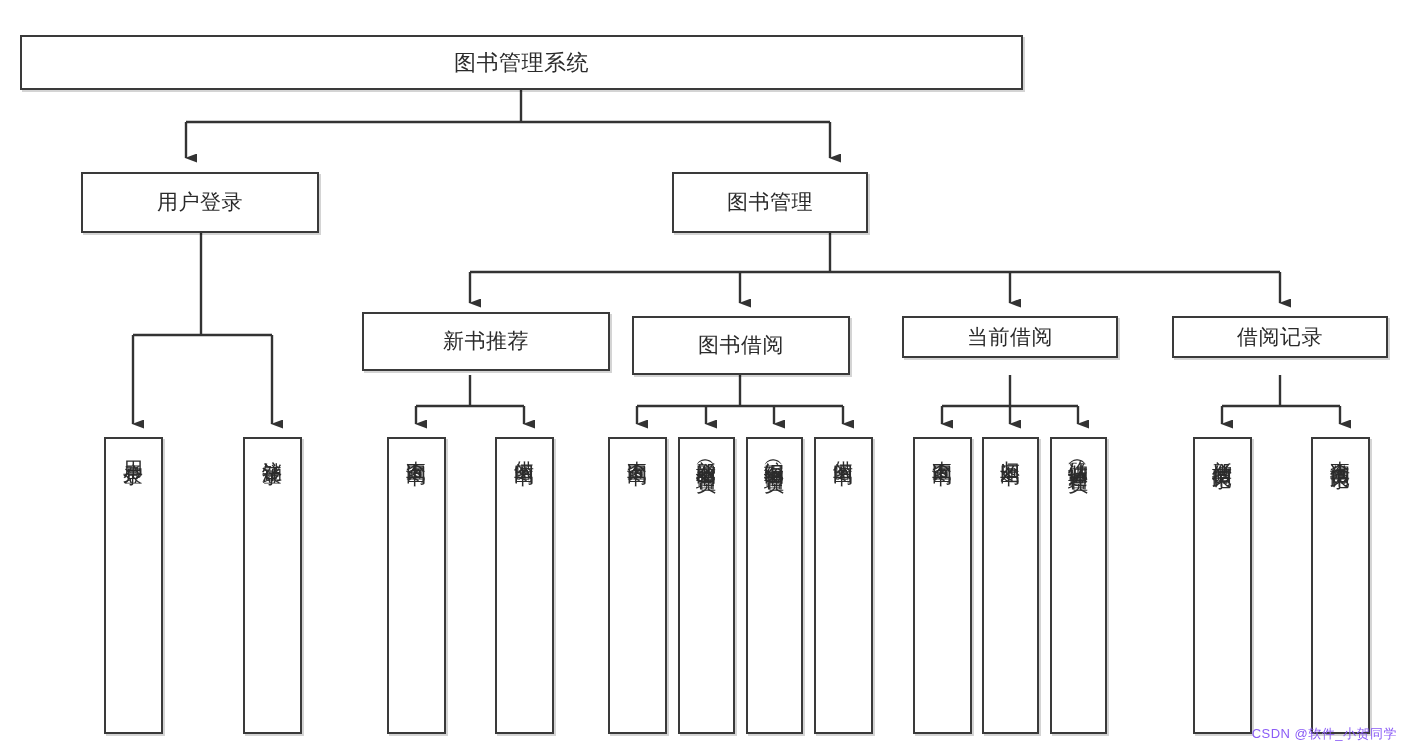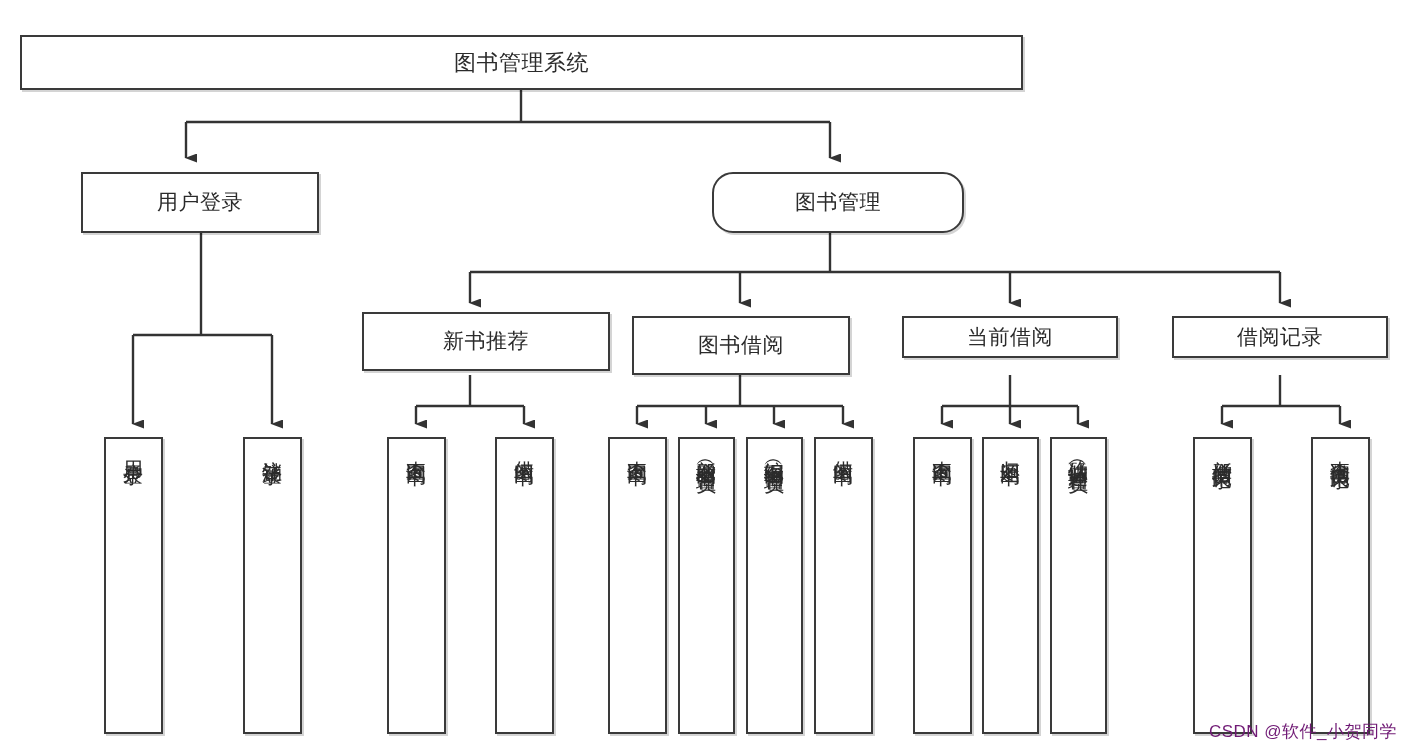--- a/index.html
+++ b/index.html
@@ -61,22 +61,22 @@
     line-height: 1;
     white-space: nowrap;
   }
   .node.vert.tall .label {
     font-size: 20px;
   }
   #watermark {
     position: absolute;
     right: 8px;
     bottom: 4px;
-    font-size: 17px;
-    color: #701a75;
+    font-size: 13px;
+    color: #8b5cf6;
     letter-spacing: 0.5px;
     white-space: nowrap;
     pointer-events: none;
   }
 </style>
 </head>
 <body>
 
 <div id="canvas">
 
@@ -131,21 +131,21 @@
   </svg>
 
   <div class="node root horiz" style="left:20px; top:13px; width:1003px; height:55px;margin-top:22px;">
     <span class="label">图书管理系统</span>
   </div>
 
   <div class="node horiz" style="left:81px; top:172px; width:238px; height:61px;">
     <span class="label">用户登录</span>
   </div>
 
-  <div class="node horiz" style="left:712px; top:172px; width:252px; height:61px;border-radius:21px;">
+  <div class="node horiz" style="left:672px; top:172px; width:196px; height:61px;">
     <span class="label">图书管理</span>
   </div>
 
   <div class="node horiz" style="left:362px; top:312px; width:248px; height:59px;">
     <span class="label">新书推荐</span>
   </div>
 
   <div class="node horiz" style="left:632px; top:316px; width:218px; height:59px;">
     <span class="label">图书借阅</span>
   </div>

